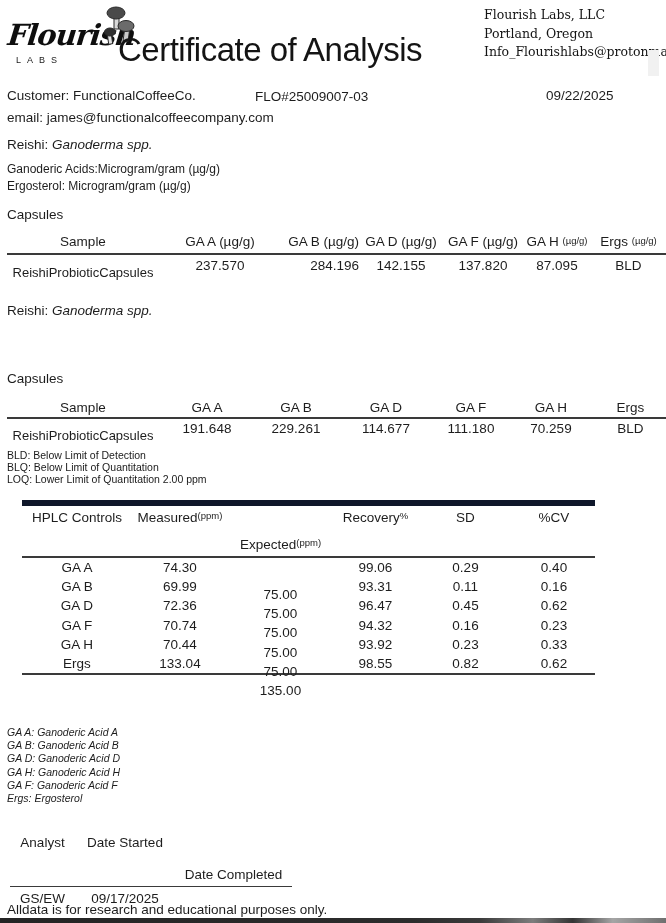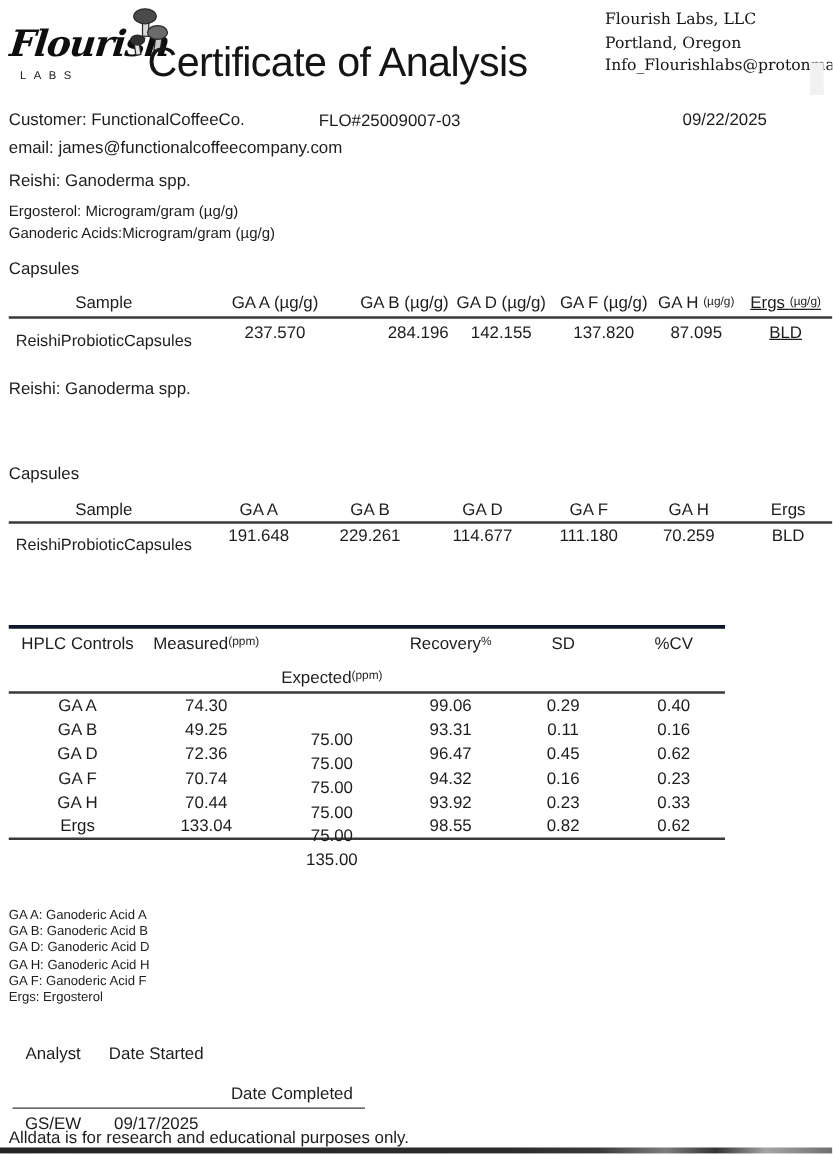--- a/index.html
+++ b/index.html
@@ -20,62 +20,62 @@
            line-height:18.5px;color:#141414;}
   .scan-mark{left:648px;top:50px;width:11px;height:26px;background:#f1f1f1;}
 
   
   .cust{left:7px;top:88px;font-size:13.5px;}
   .lot{left:255px;top:89px;font-size:13.5px;}
   .odate{left:546px;top:88px;font-size:13.5px;}
   .email{left:7px;top:110px;font-size:13.5px;}
 
   .species-line{left:7px;top:137px;font-size:13.5px;}
-  .species-line .it{}
+  .species-line .it{font-style:italic;}
   .unitlines1{left:7px;top:161px;font-size:12px;line-height:16.5px;}
   .subhead1{left:7px;top:207px;font-size:13.5px;}
 
   
   .row{display:flex;}
   .cell{flex:none;text-align:center;white-space:nowrap;}
   .u{font-size:13.5px;}
   .usm{font-size:9.5px;position:relative;top:-2px;}
   .sup{font-size:9.5px;position:relative;top:-3px;}
 
   
   .t1{left:7px;top:234px;width:659px;font-size:13.5px;}
   .t1 .head{border-bottom:2px solid #3a3a3a;padding-bottom:4px;}
   .t1 .body{padding-top:3px;}
   .t1c0{width:152px;} .t1c1{width:122px;} .t1c2{width:78px;text-align:right;} .t1c3{width:84px;}
-  .t1c4{width:80px;} .t1c5{width:68px;} .t1c6{width:75px;text-decoration:underline;}
+  .t1c4{width:80px;} .t1c5{width:68px;} .t1c6{width:75px;}
   .samp{position:relative;top:7px;font-size:13px;}
 
   .species-line2{left:7px;top:303px;font-size:13.5px;}
   .unitlines2{left:7px;top:323px;font-size:12px;line-height:17px;}
   .subhead2{left:7px;top:371px;font-size:13.5px;}
 
   
   .t2{left:7px;top:400px;width:659px;font-size:13.5px;}
   .t2 .head{border-bottom:2px solid #3a3a3a;padding-bottom:2px;}
   .t2 .body{padding-top:2px;}
   .t2c0{width:152px;} .t2c1{width:96px;} .t2c2{width:82px;} .t2c3{width:98px;}
   .t2c4{width:72px;} .t2c5{width:88px;} .t2c6{width:71px;}
 
   .notes1{left:7px;top:449px;font-size:10.5px;line-height:12.2px;color:#1a1a1a;}
 
   
-  .hp{left:7px;top:500px;width:573px;font-size:13.5px;
-      border-top:3px solid #0f172a;border-bottom:2px solid #3a3a3a;}
+  .hp{left:22px;top:500px;width:573px;font-size:13.5px;
+      border-top:6px solid #0f172a;border-bottom:2px solid #3a3a3a;}
   .hp .head{border-bottom:2px solid #3a3a3a;padding:4px 0 4px 0;}
   .hp .r{height:19.2px;line-height:19.2px;}
   .hpc0{width:110px;} .hpc1{width:96px;} .hpc2{width:105px;margin-top:27px;} .hpc3{width:85px;}
   .hpc4{width:95px;} .hpc5{width:82px;}
 
   .notes2{left:7px;top:660px;font-size:10.5px;line-height:13.4px;}
-  .abbr{left:7px;top:726px;font-size:10.5px;line-height:13.2px;}
+  .abbr{left:7px;top:726px;font-size:10.5px;line-height:13.2px;font-style:italic;}
 
   
   .an{left:10px;top:835px;width:282px;font-size:13.5px;}
   .an .head{border-bottom:1.5px solid #3a3a3a;padding-bottom:4px;}
   .an .body{padding-top:4px;}
   .anc0{width:65px;} .anc1{width:100px;} .anc2{width:117px;margin-top:32px;}
 
   .footer{left:7px;top:902px;font-size:13.5px;}
   .edge-bar{left:0;top:918px;width:666px;height:5px;
     background:linear-gradient(90deg,#242424 0%,#2c2c2c 62%,#3a3a3a 72%,#7d7d7d 80%,#343434 86%,#a5a5a5 92%,#6f6f6f 100%);}
@@ -113,22 +113,22 @@
   <div class="abs cust">Customer: FunctionalCoffeeCo.</div>
   <div class="abs lot">FLO#25009007-03</div>
   <div class="abs odate">09/22/2025</div>
   <div class="abs email">email: james@functionalcoffeecompany.com</div>
 
   <div class="abs species-line">
     <span>Reishi:</span>
     <span class="it">Ganoderma spp.</span>
   </div>
   <div class="abs unitlines1">
+    <div>Ganoderic Acids:Microgram/gram (µg/g)</div>
     <div>Ergosterol: Microgram/gram (µg/g)</div>
-    <div>Ganoderic Acids:Microgram/gram (µg/g)</div>
   </div>
   <div class="abs subhead1">Capsules</div>
 
   <div class="abs t1">
     <div class="row head">
       <div class="cell t1c0"><span>Sample</span></div>
       <div class="cell t1c1"><span>GA A</span> <span class="u">(µg/g)</span></div>
       <div class="cell t1c2"><span>GA B</span> <span class="u">(µg/g)</span></div>
       <div class="cell t1c3"><span>GA D</span> <span class="u">(µg/g)</span></div>
       <div class="cell t1c4"><span>GA F</span> <span class="u">(µg/g)</span></div>
@@ -166,41 +166,46 @@
       <div class="cell t2c0 samp">ReishiProbioticCapsules</div>
       <div class="cell t2c1">191.648</div>
       <div class="cell t2c2">229.261</div>
       <div class="cell t2c3">114.677</div>
       <div class="cell t2c4">111.180</div>
       <div class="cell t2c5">70.259</div>
       <div class="cell t2c6">BLD</div>
     </div>
   </div>
 
+  <div class="abs notes1">
+    <div>BLD: Below Limit of Detection</div>
+    <div>BLQ: Below Limit of Quantitation</div>
+    <div>LOQ: Lower Limit of Quantitation 2.00 ppm</div>
+  </div>
 
   <div class="abs hp">
     <div class="row head">
       <div class="cell hpc0"><span>HPLC Controls</span></div>
       <div class="cell hpc1"><span>Measured</span><span class="sup">(ppm)</span></div>
       <div class="cell hpc2"><span>Expected</span><span class="sup">(ppm)</span></div>
       <div class="cell hpc3"><span>Recovery</span><span class="sup">%</span></div>
       <div class="cell hpc4"><span>SD</span></div>
       <div class="cell hpc5"><span>%CV</span></div>
     </div>
     <div class="row r">
       <div class="cell hpc0">GA A</div>
       <div class="cell hpc1">74.30</div>
       <div class="cell hpc2">75.00</div>
       <div class="cell hpc3">99.06</div>
       <div class="cell hpc4">0.29</div>
       <div class="cell hpc5">0.40</div>
     </div>
     <div class="row r">
       <div class="cell hpc0">GA B</div>
-      <div class="cell hpc1">49.25</div>
+      <div class="cell hpc1">69.99</div>
       <div class="cell hpc2">75.00</div>
       <div class="cell hpc3">93.31</div>
       <div class="cell hpc4">0.11</div>
       <div class="cell hpc5">0.16</div>
     </div>
     <div class="row r">
       <div class="cell hpc0">GA D</div>
       <div class="cell hpc1">72.36</div>
       <div class="cell hpc2">75.00</div>
       <div class="cell hpc3">96.47</div>

